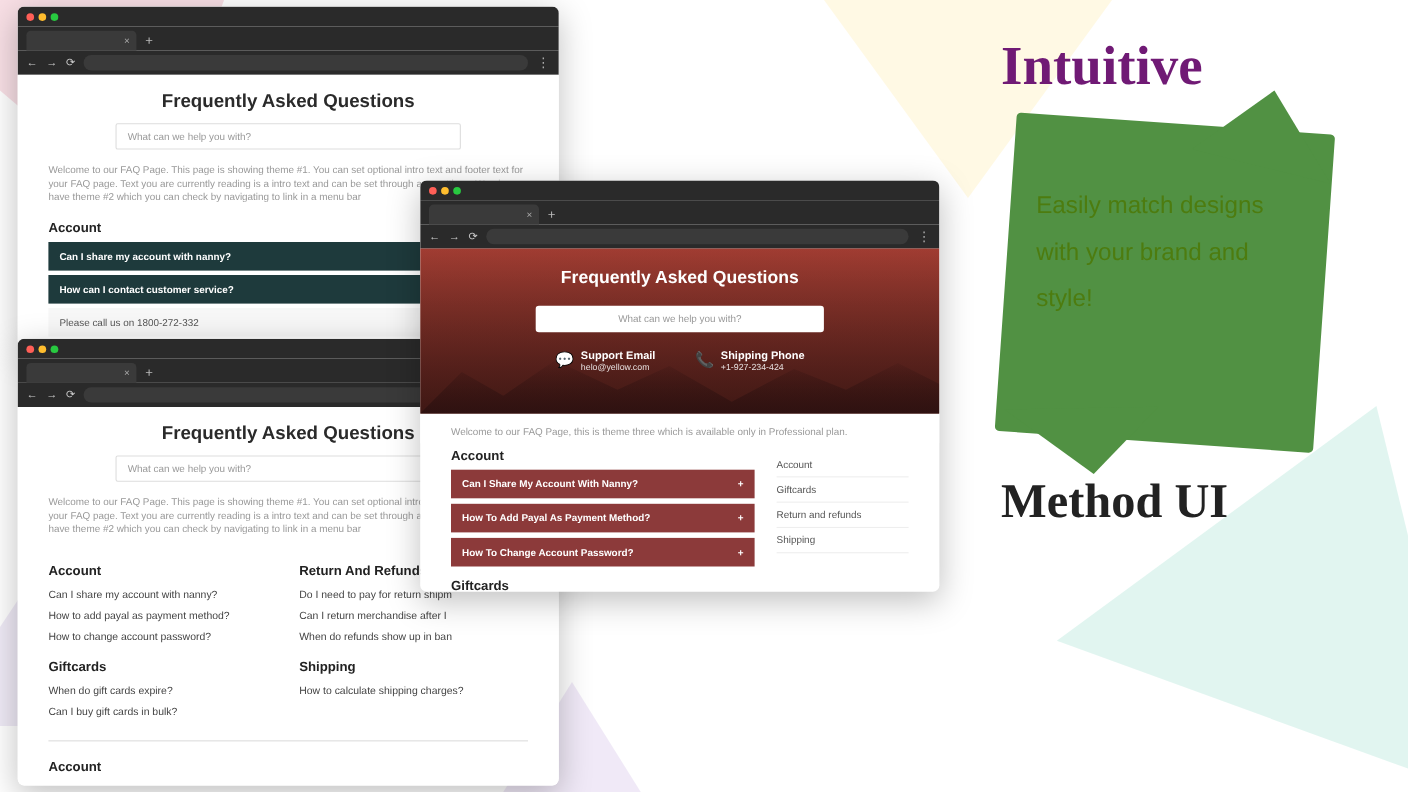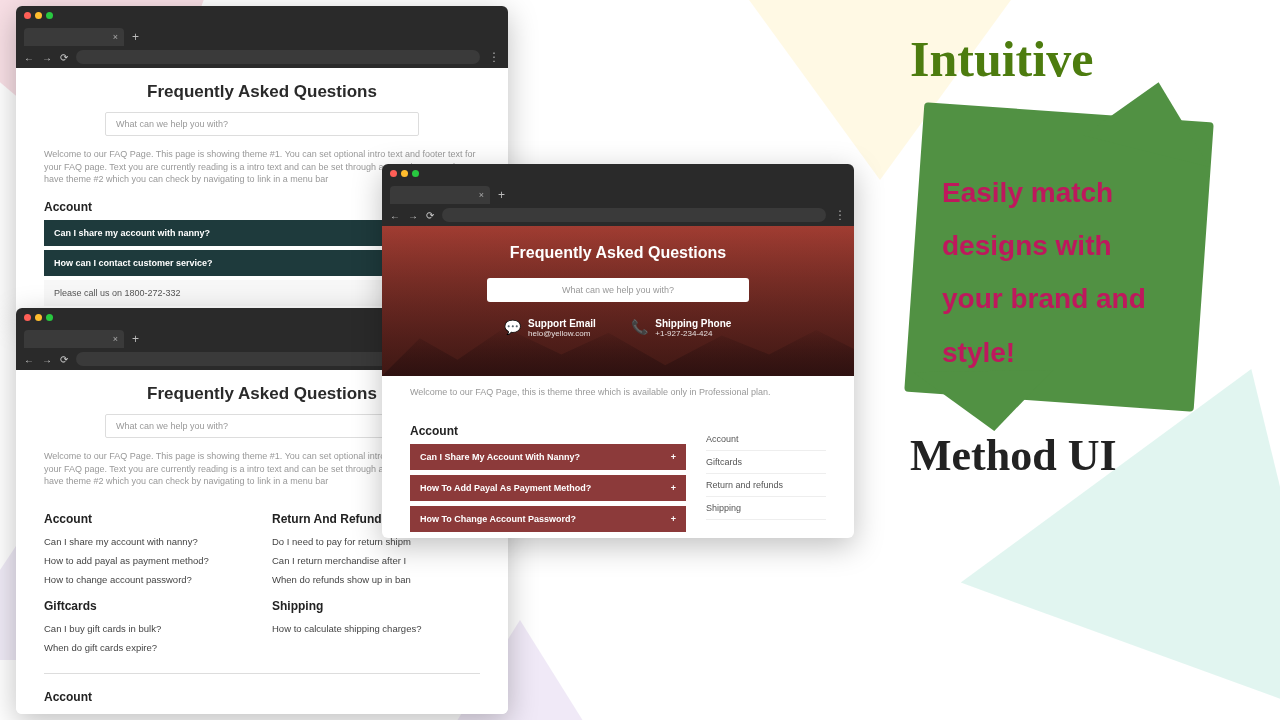--- a/index.html
+++ b/index.html
@@ -47,26 +47,26 @@
 .contact-ico{font-size:14px;margin-top:1px}
 .contact-lbl{font-size:10px;font-weight:700}
 .contact-val{font-size:8px;opacity:.85}
 .t3-main{display:flex;gap:20px;padding:4px 28px}
 .t3-left{flex:1}
 .t3-right{width:120px;padding-top:4px}
 .t3-acc{background:#8c3a3a;color:#fff;font-size:9px;font-weight:600;padding:8px 10px;margin-bottom:5px;display:flex;justify-content:space-between;align-items:center}
 .nav-link{font-size:9px;color:#555;padding:6px 0;border-bottom:1px solid #eee}
 
 .marketing{position:absolute;right:50px;top:30px;z-index:2;width:320px}
-.m-h1{font-family:Georgia,serif;font-weight:900;font-size:50px;color:#4d7c0f}
+.m-h1{font-family:Georgia,serif;font-weight:900;font-size:50px;color:#701a75}
 .badge{position:relative;width:290px;height:290px;margin:24px 0 28px 4px}
 .badge-shape{position:absolute;inset:0;background:#519143;transform:rotate(4deg);border-radius:4px}
 .badge-shape::before{content:'';position:absolute;top:-36px;right:-6px;border-left:60px solid transparent;border-right:70px solid transparent;border-bottom:70px solid #519143;transform:rotate(10deg)}
 .badge-shape::after{content:'';position:absolute;bottom:-34px;left:10px;border-left:80px solid transparent;border-right:60px solid transparent;border-top:60px solid #519143;transform:rotate(-5deg)}
-.badge-txt{position:absolute;inset:0;padding:54px 28px;color:#be185d;font-size:28px;font-weight:700;line-height:1.9;z-index:2}
+.badge-txt{position:absolute;inset:0;padding:54px 28px;color:#4d7c0f;font-size:22px;font-weight:400;line-height:1.9;z-index:2}
 .m-h2{font-family:Georgia,serif;font-weight:900;font-size:44px;color:#222}
 </style>
 </head>
 <body>
 
 <div class="bg-shapes">
   <div class="shape tri1"></div>
     <div class="shape tri2"></div>
     <div class="shape tri3"></div>
   <div class="shape tri4"></div>
@@ -124,22 +124,22 @@
     <div class="faq-title">Frequently Asked Questions</div>
     <div class="search-box">What can we help you with?</div>
     <div class="intro-txt">Welcome to our FAQ Page. This page is showing theme #1. You can set optional intro text and footer text for your FAQ page. Text you are currently reading is a intro text and can be set through app settings. We also have theme #2 which you can check by navigating to link in a menu bar</div>
     <div class="cols">
       <div class="col">
         <div class="sect-head">Account</div>
         <div class="q-link">Can I share my account with nanny?</div>
         <div class="q-link">How to add payal as payment method?</div>
         <div class="q-link">How to change account password?</div>
         <div class="sect-head">Giftcards</div>
+        <div class="q-link">When do gift cards expire?</div>
         <div class="q-link">Can I buy gift cards in bulk?</div>
-        <div class="q-link">When do gift cards expire?</div>
       </div>
       <div class="col">
         <div class="sect-head">Return And Refunds</div>
         <div class="q-link">Do I need to pay for return shipm</div>
         <div class="q-link">Can I return merchandise after I</div>
         <div class="q-link">When do refunds show up in ban</div>
         <div class="sect-head">Shipping</div>
         <div class="q-link">How to calculate shipping charges?</div>
       </div>
     </div>
@@ -181,21 +181,21 @@
       <div class="contact-item">
         <span class="contact-ico">📞</span>
         <div>
             <div class="contact-lbl">Shipping Phone</div>
             <div class="contact-val">+1-927-234-424</div>
           </div>
       </div>
     </div>
   </div>
   <div class="content" style="padding:10px 28px 4px">
-    <div class="intro-txt" style="margin-bottom:17px">Welcome to our FAQ Page, this is theme three which is available only in Professional plan.</div>
+    <div class="intro-txt" style="margin-bottom:0">Welcome to our FAQ Page, this is theme three which is available only in Professional plan.</div>
   </div>
   <div class="t3-main">
     <div class="t3-left">
       <div class="sect-head" style="margin-top:0">Account</div>
       <div class="t3-acc">
           <span>Can I Share My Account With Nanny?</span>
           <span>+</span>
         </div>
       <div class="t3-acc">
           <span>How To Add Payal As Payment Method?</span>

